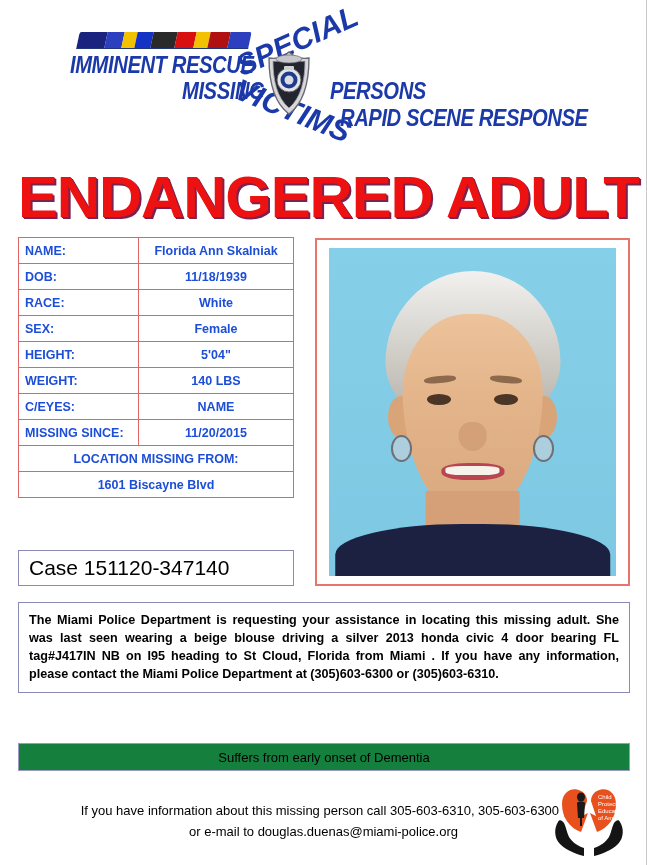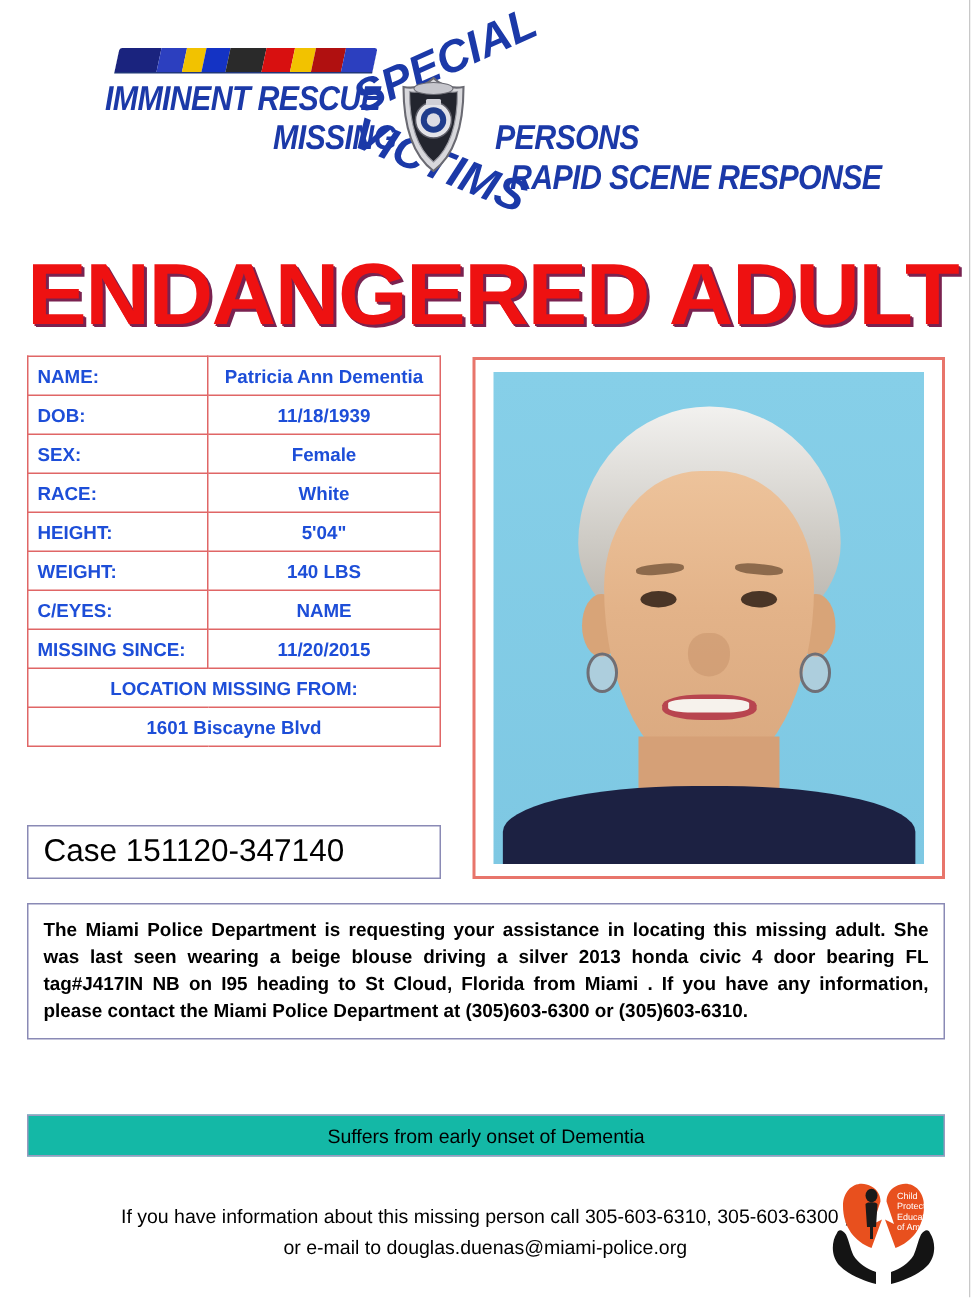--- a/index.html
+++ b/index.html
@@ -253,21 +253,21 @@
     color: #000;
     text-align: justify;
   }
 
   
   .condition {
     position: absolute;
     left: 18px; top: 743px;
     width: 612px; height: 28px;
     border: 1px solid #9a9ac0;
-    background: #14b8a6;
+    background: #15803d;
     box-sizing: border-box;
     display: flex;
     align-items: center;
     justify-content: center;
     font-family: "Liberation Sans", sans-serif;
     font-size: 13px;
     color: #000;
   }
 
   
@@ -322,33 +322,33 @@
       <rect x="19" y="16" width="10" height="4" rx="1" fill="#cfcfd6"></rect>
     </svg>
   </div>
 
   <div class="title">ENDANGERED ADULT</div>
 
   <table class="info-table">
     <tbody>
         <tr>
       <td class="lbl">NAME:</td>
-      <td class="val">Patricia Ann Dementia</td>
+      <td class="val">Florida Ann Skalniak</td>
     </tr>
     <tr>
       <td class="lbl">DOB:</td>
       <td class="val">11/18/1939</td>
     </tr>
     <tr>
+      <td class="lbl">RACE:</td>
+      <td class="val">White</td>
+    </tr>
+    <tr>
       <td class="lbl">SEX:</td>
       <td class="val">Female</td>
-    </tr>
-    <tr>
-      <td class="lbl">RACE:</td>
-      <td class="val">White</td>
     </tr>
     <tr>
       <td class="lbl">HEIGHT:</td>
       <td class="val">5'04"</td>
     </tr>
     <tr>
       <td class="lbl">WEIGHT:</td>
       <td class="val">140 LBS</td>
     </tr>
     <tr>

